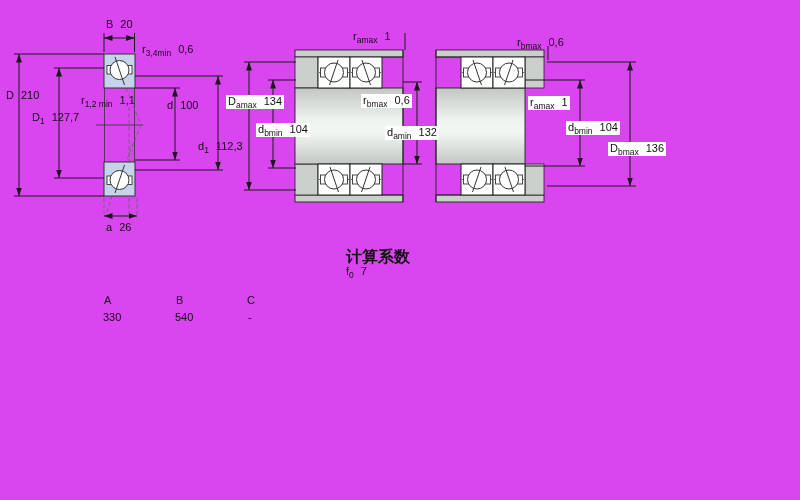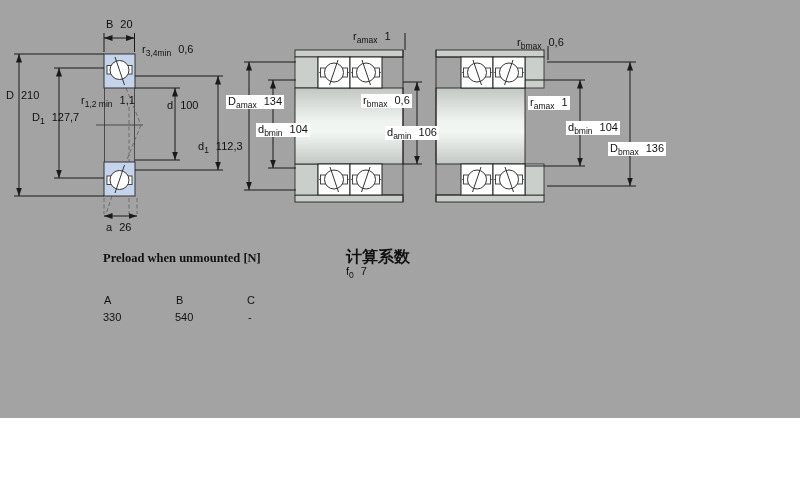--- a/index.html
+++ b/index.html
@@ -1,16 +1,16 @@
 <!DOCTYPE html>
 <html><head>
 <meta charset="utf-8">
 <style>
   html,body{margin:0;padding:0;background:#fff;}
-  #stage{position:relative;width:800px;height:418px;background:#a3a3a3;overflow:hidden;
+  #stage{position:relative;width:800px;height:500px;background:#d946ef;overflow:hidden;
          font-family:"Liberation Sans",sans-serif;}
   #draw{position:absolute;left:0;top:0;}
   .dim{position:absolute;font-size:11px;line-height:13px;color:#111;white-space:nowrap;}
   .dim sub{font-size:8.5px;line-height:8px;}
   .dim .v{margin-left:7px;}
   .wbg{background:#fff;padding:0 2px;}
   .ser{font-family:"Liberation Serif",serif;}
   .bold{font-weight:bold;}
   .txt{position:absolute;color:#111;white-space:nowrap;}
   .f12{font-size:12.5px;line-height:14px;}
@@ -161,28 +161,27 @@
   <div class="dim" style="left:32px;top:111px"><span>D</span><sub>1</sub><span class="v">127,7</span></div>
   <div class="dim" style="left:81px;top:94px"><span>r</span><sub>1,2 min</sub><span class="v">1,1</span></div>
   <div class="dim" style="left:167px;top:99px"><span>d</span><sub></sub><span class="v">100</span></div>
   <div class="dim" style="left:198px;top:140px"><span>d</span><sub>1</sub><span class="v">112,3</span></div>
   <div class="dim" style="left:106px;top:221px"><span>a</span><sub></sub><span class="v">26</span></div>
 
   <div class="dim" style="left:353px;top:30px"><span>r</span><sub>amax</sub><span class="v">1</span></div>
   <div class="dim wbg" style="left:226px;top:95px"><span>D</span><sub>amax</sub><span class="v">134</span></div>
   <div class="dim wbg" style="left:256px;top:123px"><span>d</span><sub>bmin</sub><span class="v">104</span></div>
   <div class="dim wbg" style="left:361px;top:94px"><span>r</span><sub>bmax</sub><span class="v">0,6</span></div>
-  <div class="dim wbg" style="left:385px;top:126px"><span>d</span><sub>amin</sub><span class="v">106</span></div>
+  <div class="dim wbg" style="left:385px;top:126px"><span>d</span><sub>amin</sub><span class="v">132</span></div>
 
   <div class="dim" style="left:517px;top:36px"><span>r</span><sub>bmax</sub><span class="v">0,6</span></div>
   <div class="dim wbg" style="left:528px;top:96px"><span>r</span><sub>amax</sub><span class="v">1</span></div>
   <div class="dim wbg" style="left:566px;top:121px"><span>d</span><sub>bmin</sub><span class="v">104</span></div>
   <div class="dim wbg" style="left:608px;top:142px"><span>D</span><sub>bmax</sub><span class="v">136</span></div>
 
-  <div class="txt ser bold f12" style="left:103px;top:251px"><span>Preload when unmounted [N]</span></div>
 
   <div>
     <div class="txt f11" style="left:104px;top:294px">A</div>
     <div class="txt f11" style="left:176px;top:294px">B</div>
     <div class="txt f11" style="left:247px;top:294px">C</div>
     <div class="txt f11" style="left:103px;top:311px">330</div>
     <div class="txt f11" style="left:175px;top:311px">540</div>
     <div class="txt f11" style="left:248px;top:311px">-</div>
   </div>
 

